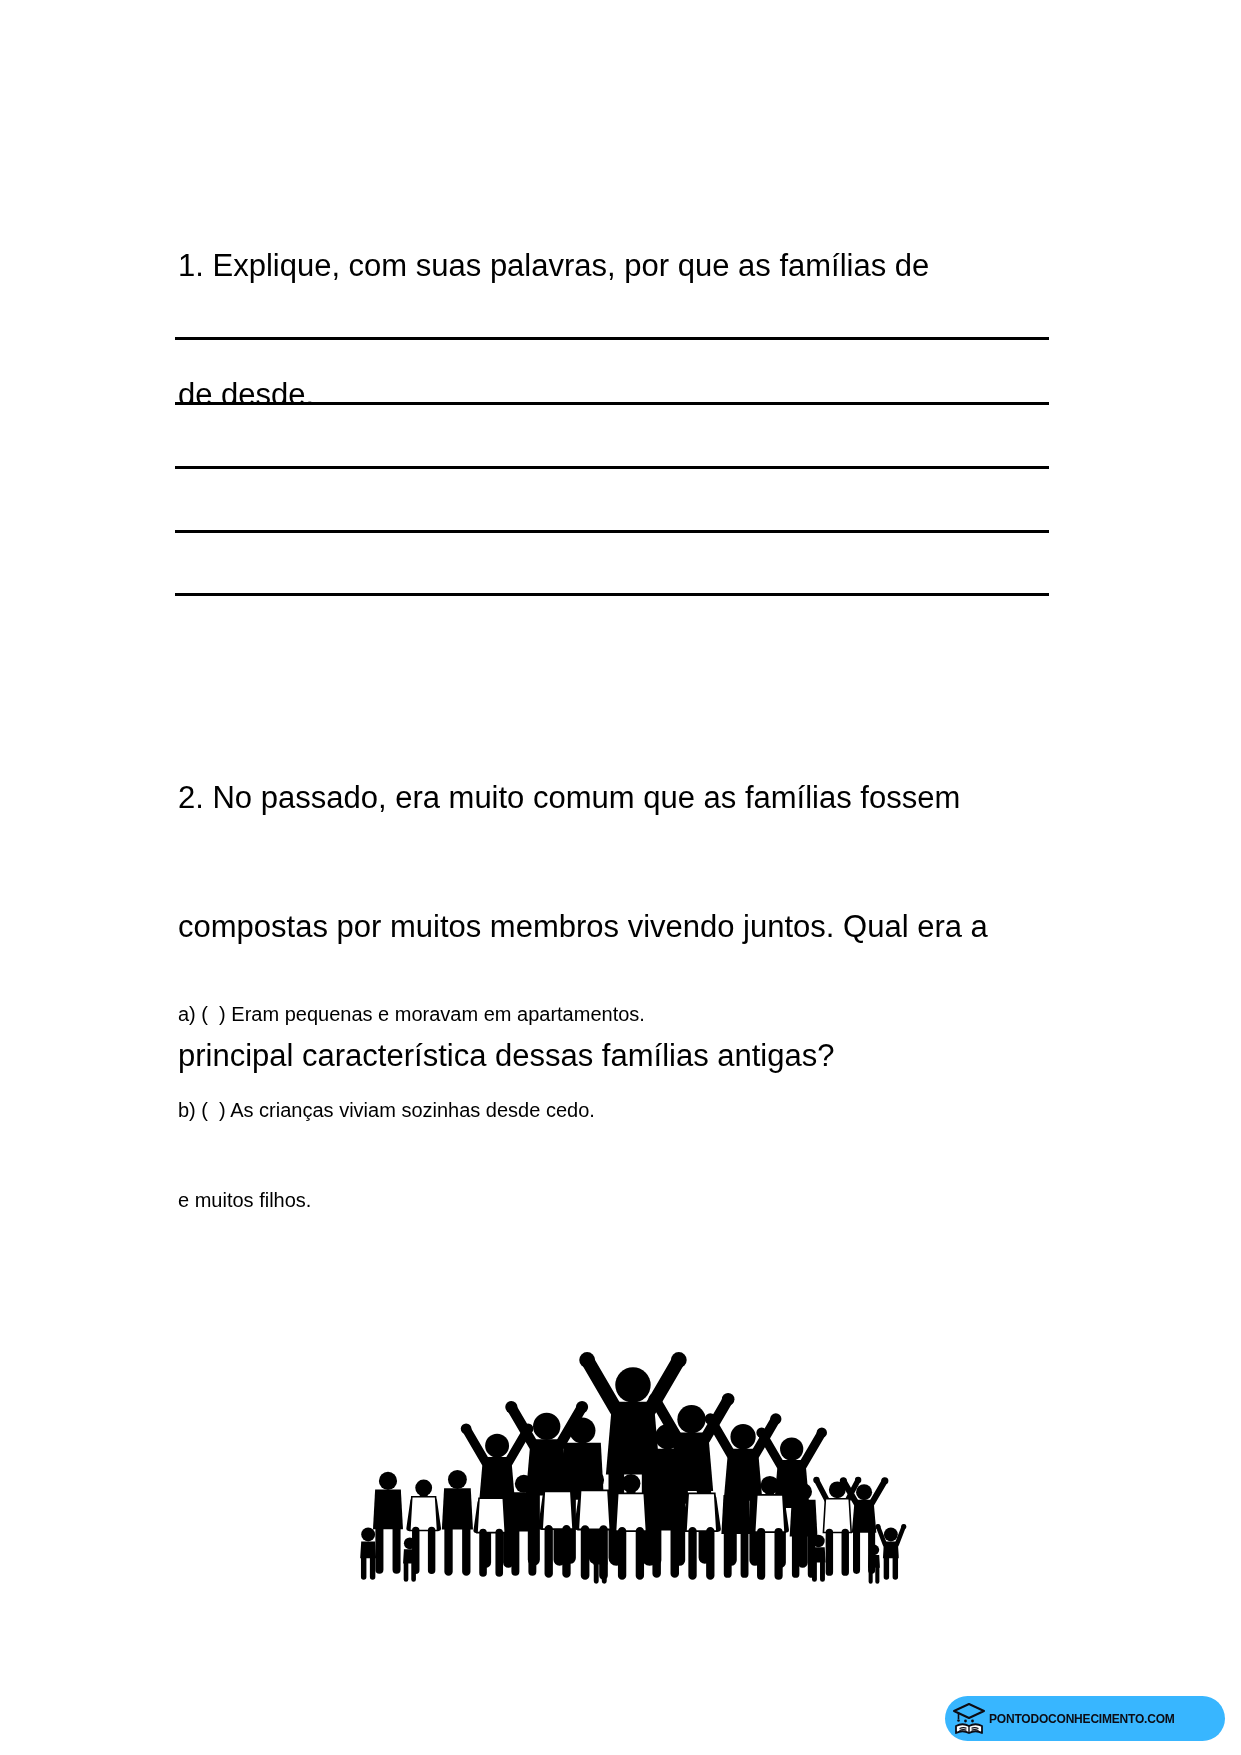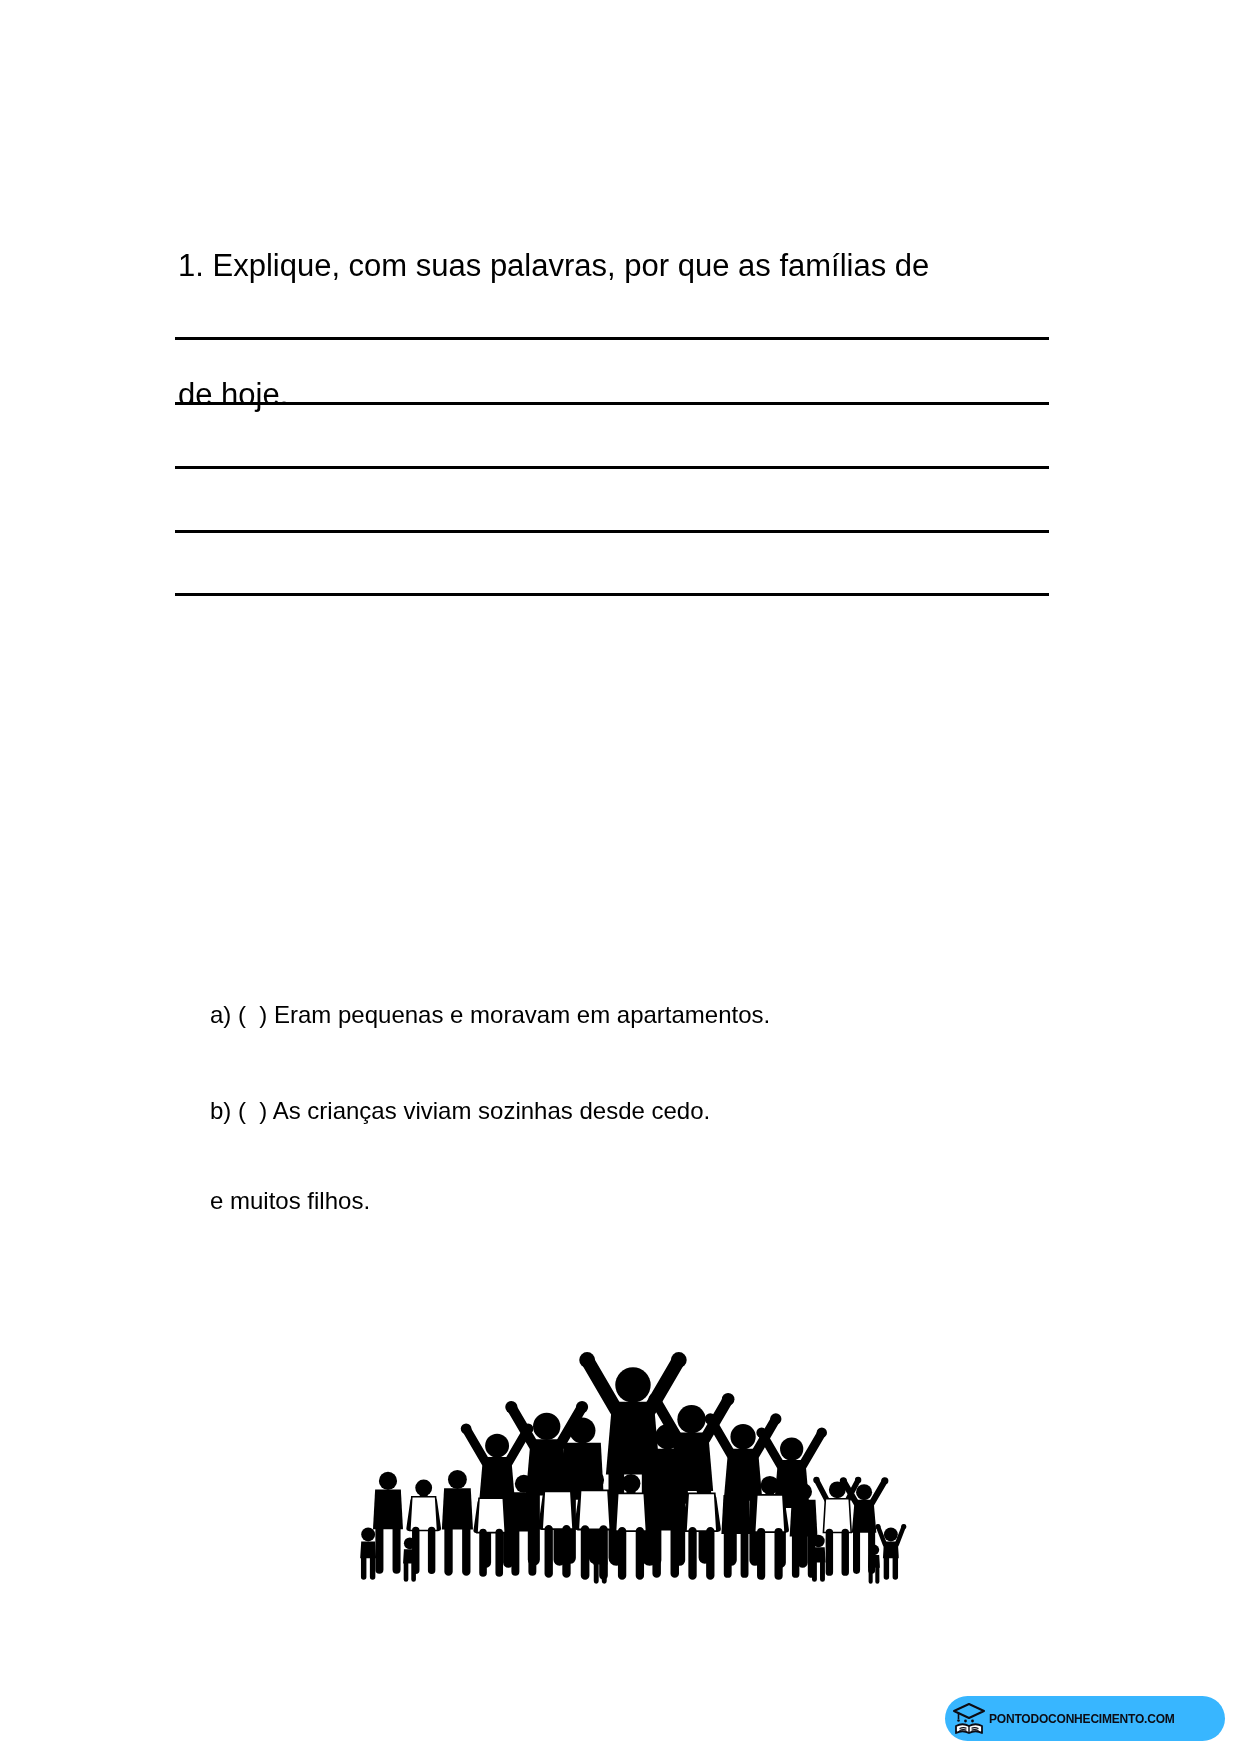--- a/index.html
+++ b/index.html
@@ -24,24 +24,23 @@
     position:absolute;
     left:175px;
     width:874px;
     height:3px;
     background:#000000;
   }
   .option {
     position:absolute;
     left:178px;
     width:940px;
-    font-size:24px;
+    font-size:20px;
     line-height:43px;
     white-space:pre-wrap;
-    margin-left:32px;
   }
   .crowd {
     position:absolute;
     left:352px; top:1346px;
     width:556px; height:244px;
   }
   .crowd svg { display:block; width:100%; height:100%; }
   .badge {
     position:absolute;
     left:945px; top:1696px;
@@ -63,29 +62,34 @@
     margin-left:2px;
   }
 </style>
 </head>
 <body>
 
 <div class="page">
 
   <div class="qtext q1">
     <div>1. Explique, com suas palavras, por que as famílias de</div>
-    <div>de hoje.</div>
+    <div>de desde.</div>
   </div>
 
   <div class="answer-line" style="top:337px"></div>
   <div class="answer-line" style="top:402px"></div>
   <div class="answer-line" style="top:466px"></div>
   <div class="answer-line" style="top:530px"></div>
   <div class="answer-line" style="top:593px"></div>
 
+  <div class="qtext q2">
+    <div>2. No passado, era muito comum que as famílias fossem</div>
+    <div>compostas por muitos membros vivendo juntos. Qual era a</div>
+    <div>principal característica dessas famílias antigas?</div>
+  </div>
 
   <div class="option" style="top:907px">
     <div>a) (  ) Eram pequenas e moravam em apartamentos.</div>
   </div>
   <div class="option" style="top:1003px">
     <div>b) (  ) As crianças viviam sozinhas desde cedo.</div>
   </div>
   <div class="option" style="top:1093px">
     <div>e muitos filhos.</div>
   </div>

